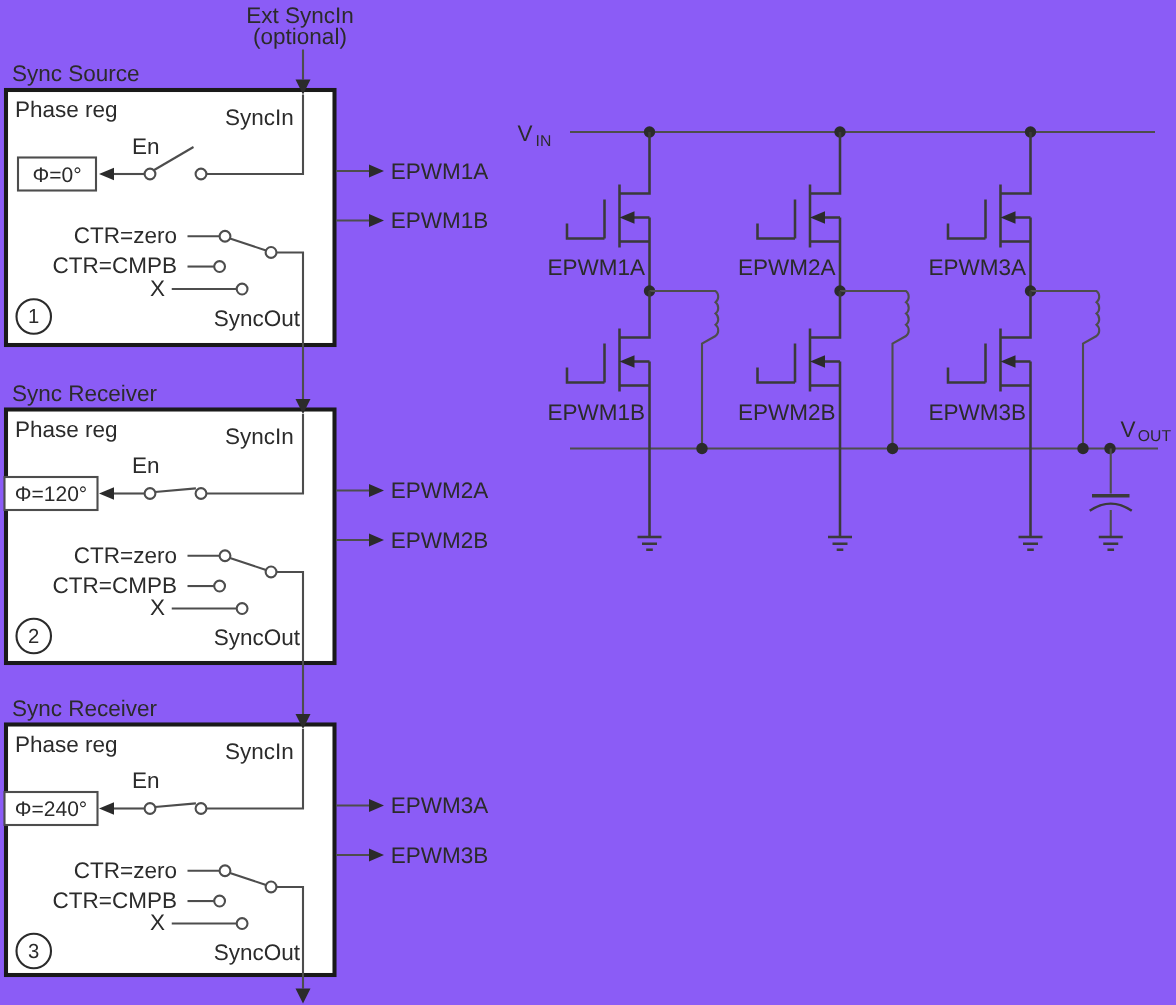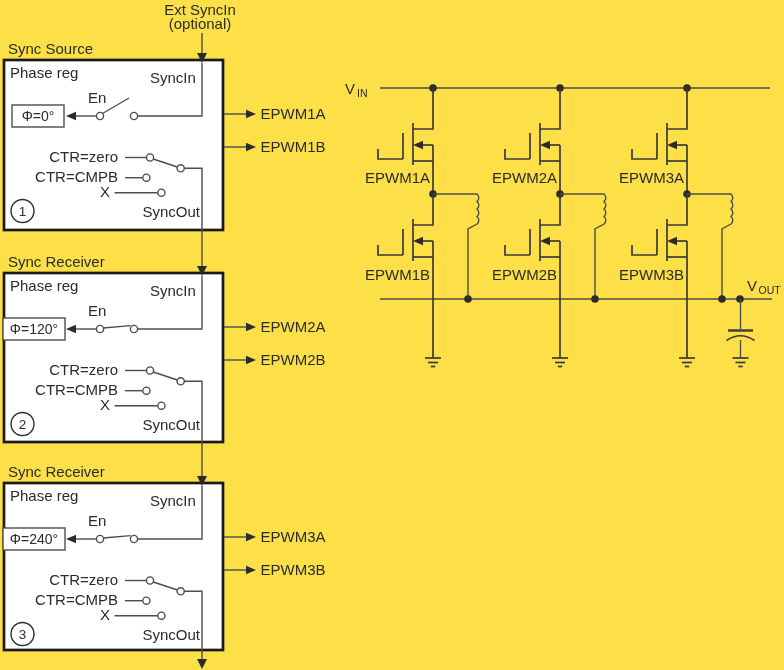--- a/index.html
+++ b/index.html
@@ -1,17 +1,17 @@
 <!DOCTYPE html>
 <html><head>
 <meta charset="utf-8">
 <title>Diagram</title>
 <style>
   html,body{margin:0;padding:0;background:#fff;}
-  .stage{width:784px;height:670px;position:relative;background:#fde047;overflow:hidden;}
+  .stage{width:784px;height:670px;position:relative;background:#8b5cf6;overflow:hidden;}
   svg{display:block;}
   .w{stroke:#4d4d4d;stroke-width:1.4;fill:none;}
   .f{stroke:#3a3a3a;stroke-width:1.7;fill:none;}
   .bx{stroke:#1a1a1a;stroke-width:2.7;fill:#fff;}
   .pr{fill:#fff;stroke:#4d4d4d;stroke-width:1.4;}
   .c{fill:#fff;stroke:#4d4d4d;stroke-width:1.4;}
   .nc{fill:#fff;stroke:#2b2b2b;stroke-width:1.4;}
   .d{fill:#2b2b2b;stroke:none;}
   .t{font-family:"Liberation Sans",sans-serif;font-size:15px;fill:#2b2b2b;}
   .tp{font-family:"Liberation Sans",sans-serif;font-size:14px;fill:#2b2b2b;}

